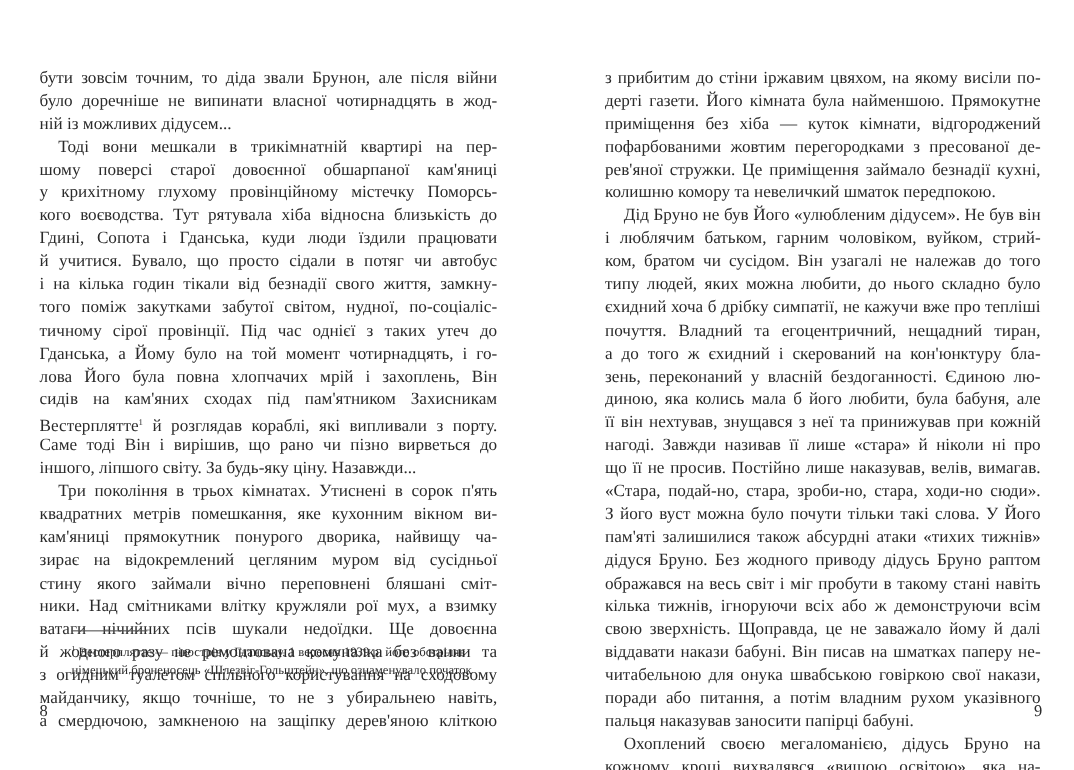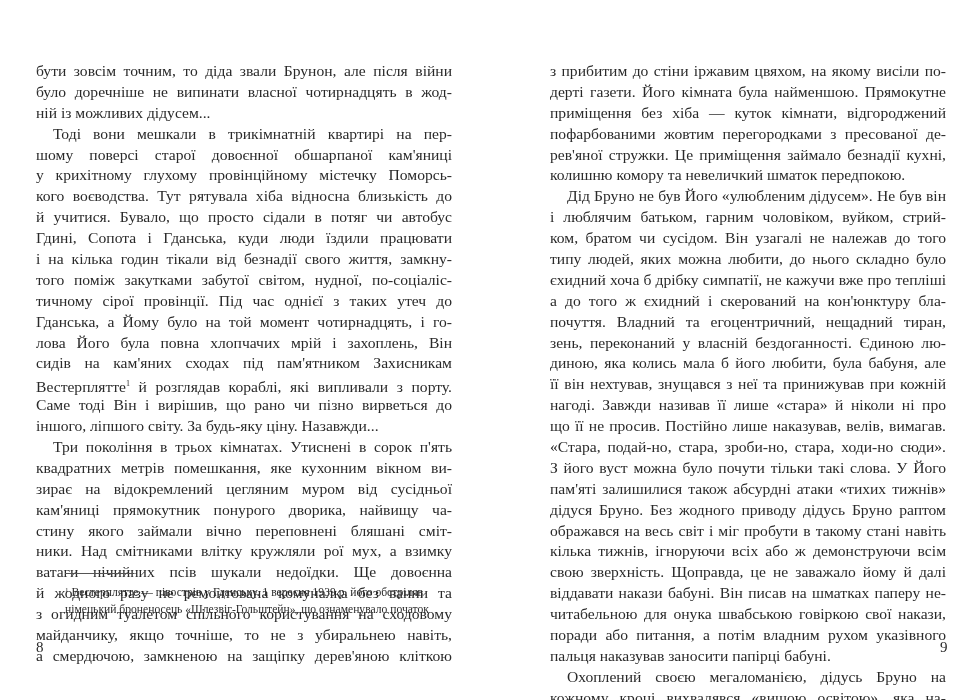--- a/index.html
+++ b/index.html
@@ -29,35 +29,35 @@
 
 <div class="page page-left">
   <div class="column" id="left-col">
       <span class="line"><span>бути зовсім точним, то діда звали Брунон, але після війни</span></span>
       <span class="line"><span>було доречніше не випинати власної чотирнадцять в жод-</span></span>
       <span class="line last"><span>ній із можливих дідусем...</span></span>
       <span class="line indent"><span>Тоді вони мешкали в трикімнатній квартирі на пер-</span></span>
       <span class="line"><span>шому поверсі старої довоєнної обшарпаної кам'яниці</span></span>
       <span class="line"><span>у крихітному глухому провінційному містечку Поморсь-</span></span>
       <span class="line"><span>кого воєводства. Тут рятувала хіба відносна близькість до</span></span>
+      <span class="line"><span>Гдині, Сопота і Гданська, куди люди їздили працювати</span></span>
       <span class="line"><span>й учитися. Бувало, що просто сідали в потяг чи автобус</span></span>
-      <span class="line"><span>Гдині, Сопота і Гданська, куди люди їздили працювати</span></span>
       <span class="line"><span>і на кілька годин тікали від безнадії свого життя, замкну-</span></span>
       <span class="line"><span>того поміж закутками забутої світом, нудної, по-соціаліс-</span></span>
       <span class="line"><span>тичному сірої провінції. Під час однієї з таких утеч до</span></span>
       <span class="line"><span>Гданська, а Йому було на той момент чотирнадцять, і го-</span></span>
       <span class="line"><span>лова Його була повна хлопчачих мрій і захоплень, Він</span></span>
       <span class="line"><span>сидів на кам'яних сходах під пам'ятником Захисникам</span></span>
       <span class="line"><span>Вестерплятте</span><sup>1</sup><span> й розглядав кораблі, які випливали з порту.</span></span>
       <span class="line"><span>Саме тоді Він і вирішив, що рано чи пізно вирветься до</span></span>
       <span class="line last"><span>іншого, ліпшого світу. За будь-яку ціну. Назавжди...</span></span>
       <span class="line indent"><span>Три покоління в трьох кімнатах. Утиснені в сорок п'ять</span></span>
       <span class="line"><span>квадратних метрів помешкання, яке кухонним вікном ви-</span></span>
+      <span class="line"><span>кам'яниці прямокутник понурого дворика, найвищу ча-</span></span>
       <span class="line"><span>зирає на відокремлений цегляним муром від сусідньої</span></span>
-      <span class="line"><span>кам'яниці прямокутник понурого дворика, найвищу ча-</span></span>
       <span class="line"><span>стину якого займали вічно переповнені бляшані сміт-</span></span>
       <span class="line"><span>ники. Над смітниками влітку кружляли рої мух, а взимку</span></span>
       <span class="line"><span>ватаги нічийних псів шукали недоїдки. Ще довоєнна</span></span>
       <span class="line"><span>й жодного разу не ремонтована комуналка без ванни та</span></span>
       <span class="line"><span>з огидним туалетом спільного користування на сходовому</span></span>
       <span class="line"><span>майданчику, якщо точніше, то не з убиральнею навіть,</span></span>
       <span class="line"><span>а смердючою, замкненою на защіпку дерев'яною кліткою</span></span>
     </div>
   <div class="footnote-rule"></div>
   <div class="footnotes" id="left-fn">
@@ -73,22 +73,22 @@
       <span class="line"><span>дерті газети. Його кімната була найменшою. Прямокутне</span></span>
       <span class="line"><span>приміщення без хіба — куток кімнати, відгороджений</span></span>
       <span class="line"><span>пофарбованими жовтим перегородками з пресованої де-</span></span>
       <span class="line"><span>рев'яної стружки. Це приміщення займало безнадії кухні,</span></span>
       <span class="line last"><span>колишню комору та невеличкий шматок передпокою.</span></span>
       <span class="line indent"><span>Дід Бруно не був Його «улюбленим дідусем». Не був він</span></span>
       <span class="line"><span>і люблячим батьком, гарним чоловіком, вуйком, стрий-</span></span>
       <span class="line"><span>ком, братом чи сусідом. Він узагалі не належав до того</span></span>
       <span class="line"><span>типу людей, яких можна любити, до нього складно було</span></span>
       <span class="line"><span>єхидний хоча б дрібку симпатії, не кажучи вже про тепліші</span></span>
+      <span class="line"><span>почуття. Владний та егоцентричний, нещадний тиран,</span></span>
       <span class="line"><span>а до того ж єхидний і скерований на кон'юнктуру бла-</span></span>
-      <span class="line"><span>почуття. Владний та егоцентричний, нещадний тиран,</span></span>
       <span class="line"><span>зень, переконаний у власній бездоганності. Єдиною лю-</span></span>
       <span class="line"><span>диною, яка колись мала б його любити, була бабуня, але</span></span>
       <span class="line"><span>її він нехтував, знущався з неї та принижував при кожній</span></span>
       <span class="line"><span>нагоді. Завжди називав її лише «стара» й ніколи ні про</span></span>
       <span class="line"><span>що її не просив. Постійно лише наказував, велів, вимагав.</span></span>
       <span class="line"><span>«Стара, подай-но, стара, зроби-но, стара, ходи-но сюди».</span></span>
       <span class="line"><span>З його вуст можна було почути тільки такі слова. У Його</span></span>
       <span class="line"><span>пам'яті залишилися також абсурдні атаки «тихих тижнів»</span></span>
       <span class="line"><span>дідуся Бруно. Без жодного приводу дідусь Бруно раптом</span></span>
       <span class="line"><span>ображався на весь світ і міг пробути в такому стані навіть</span></span>

